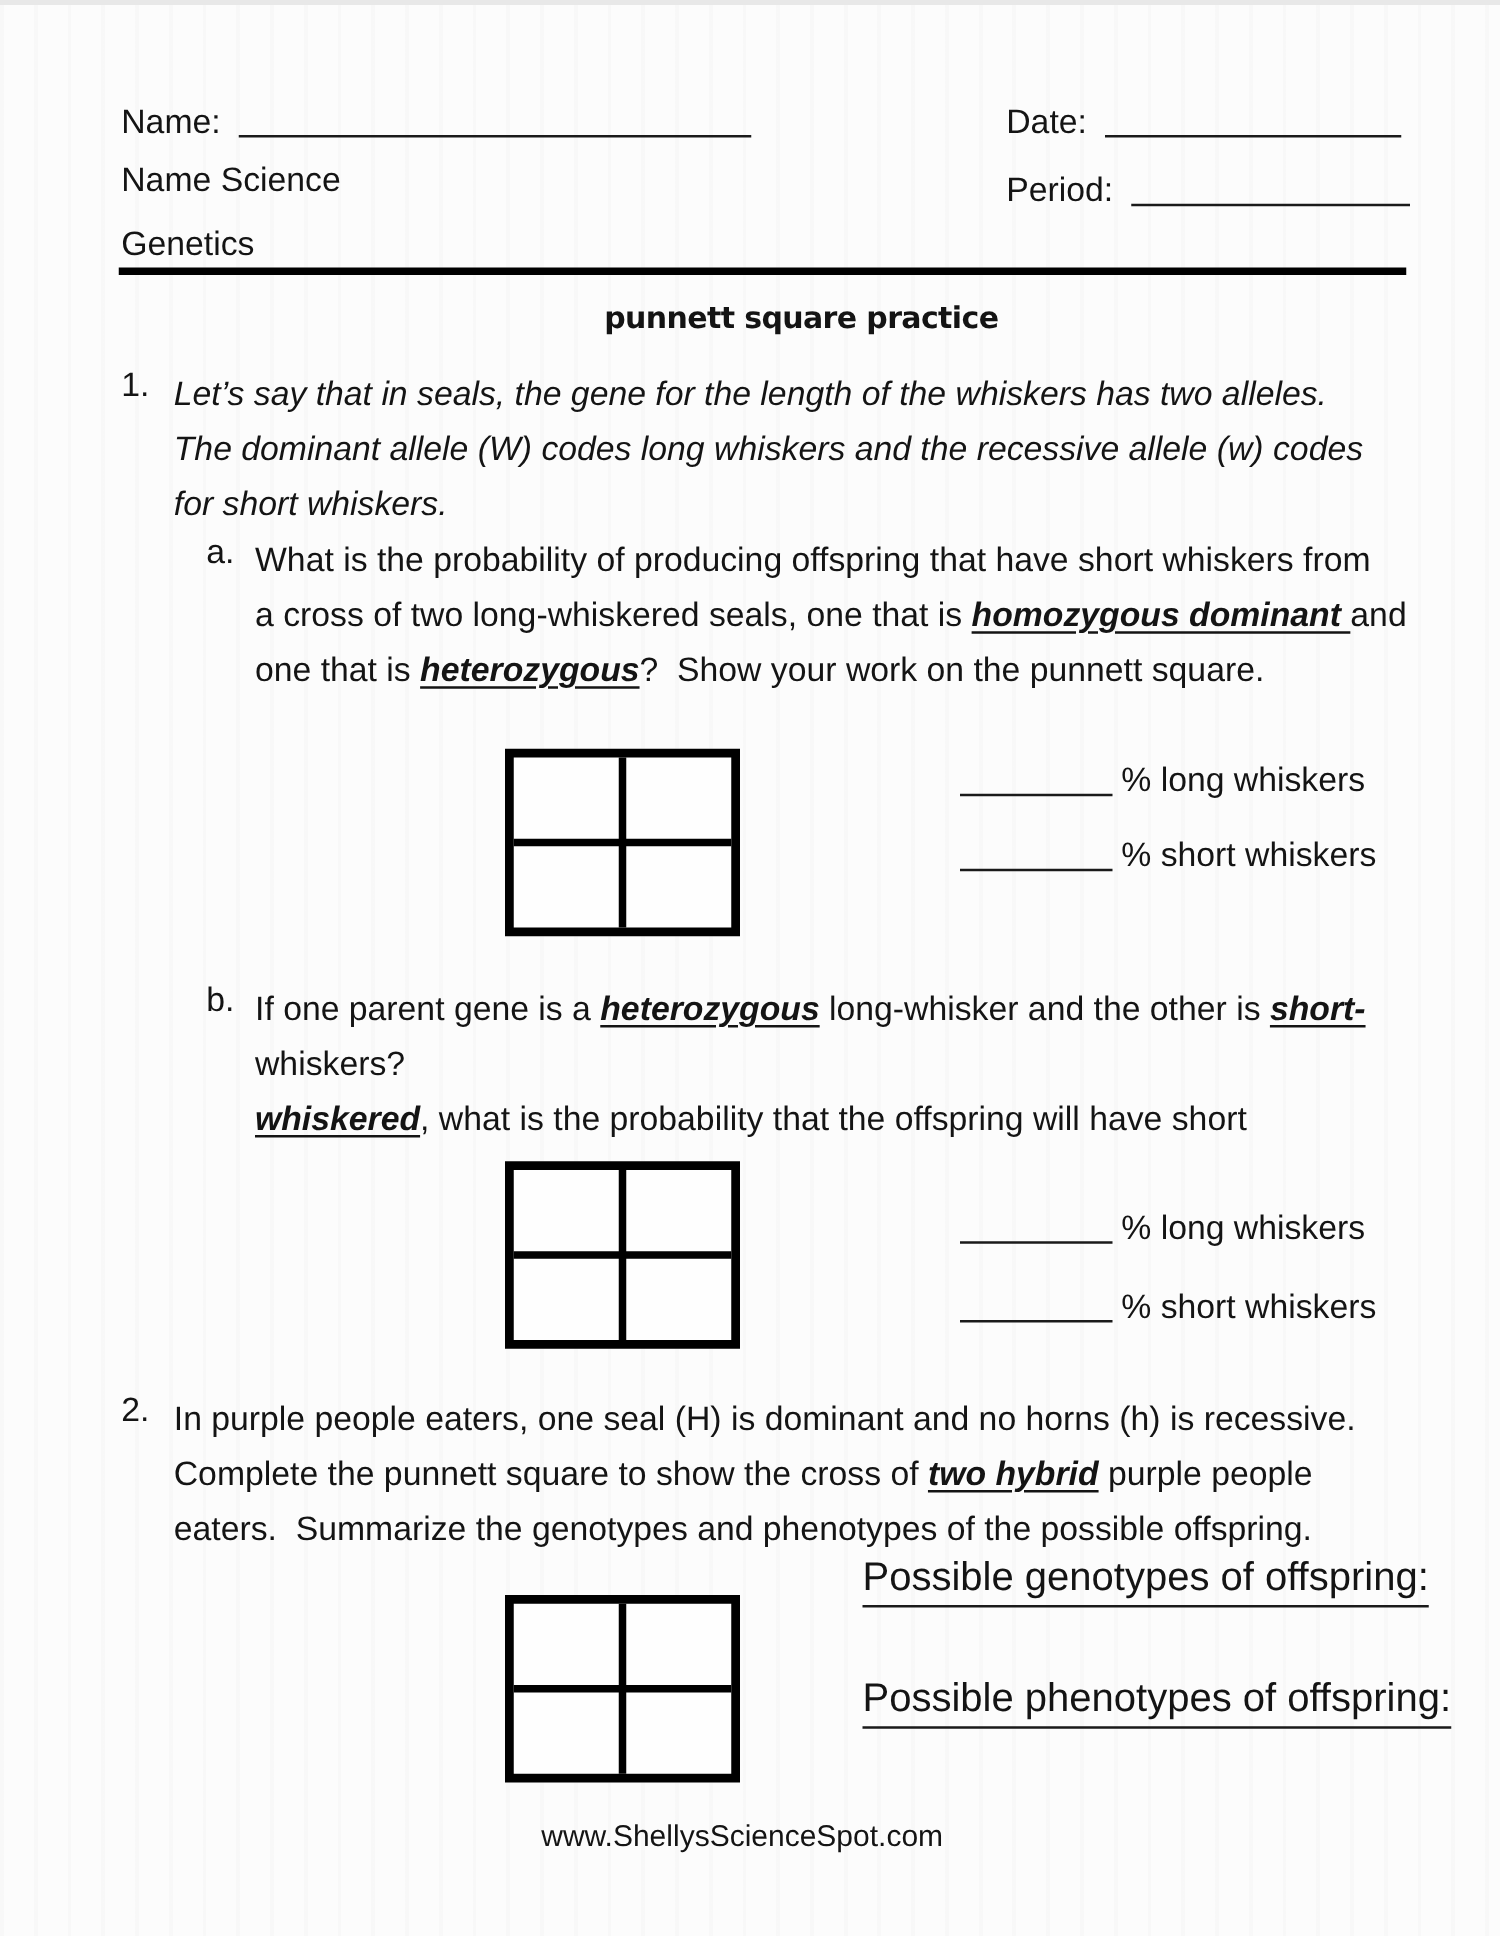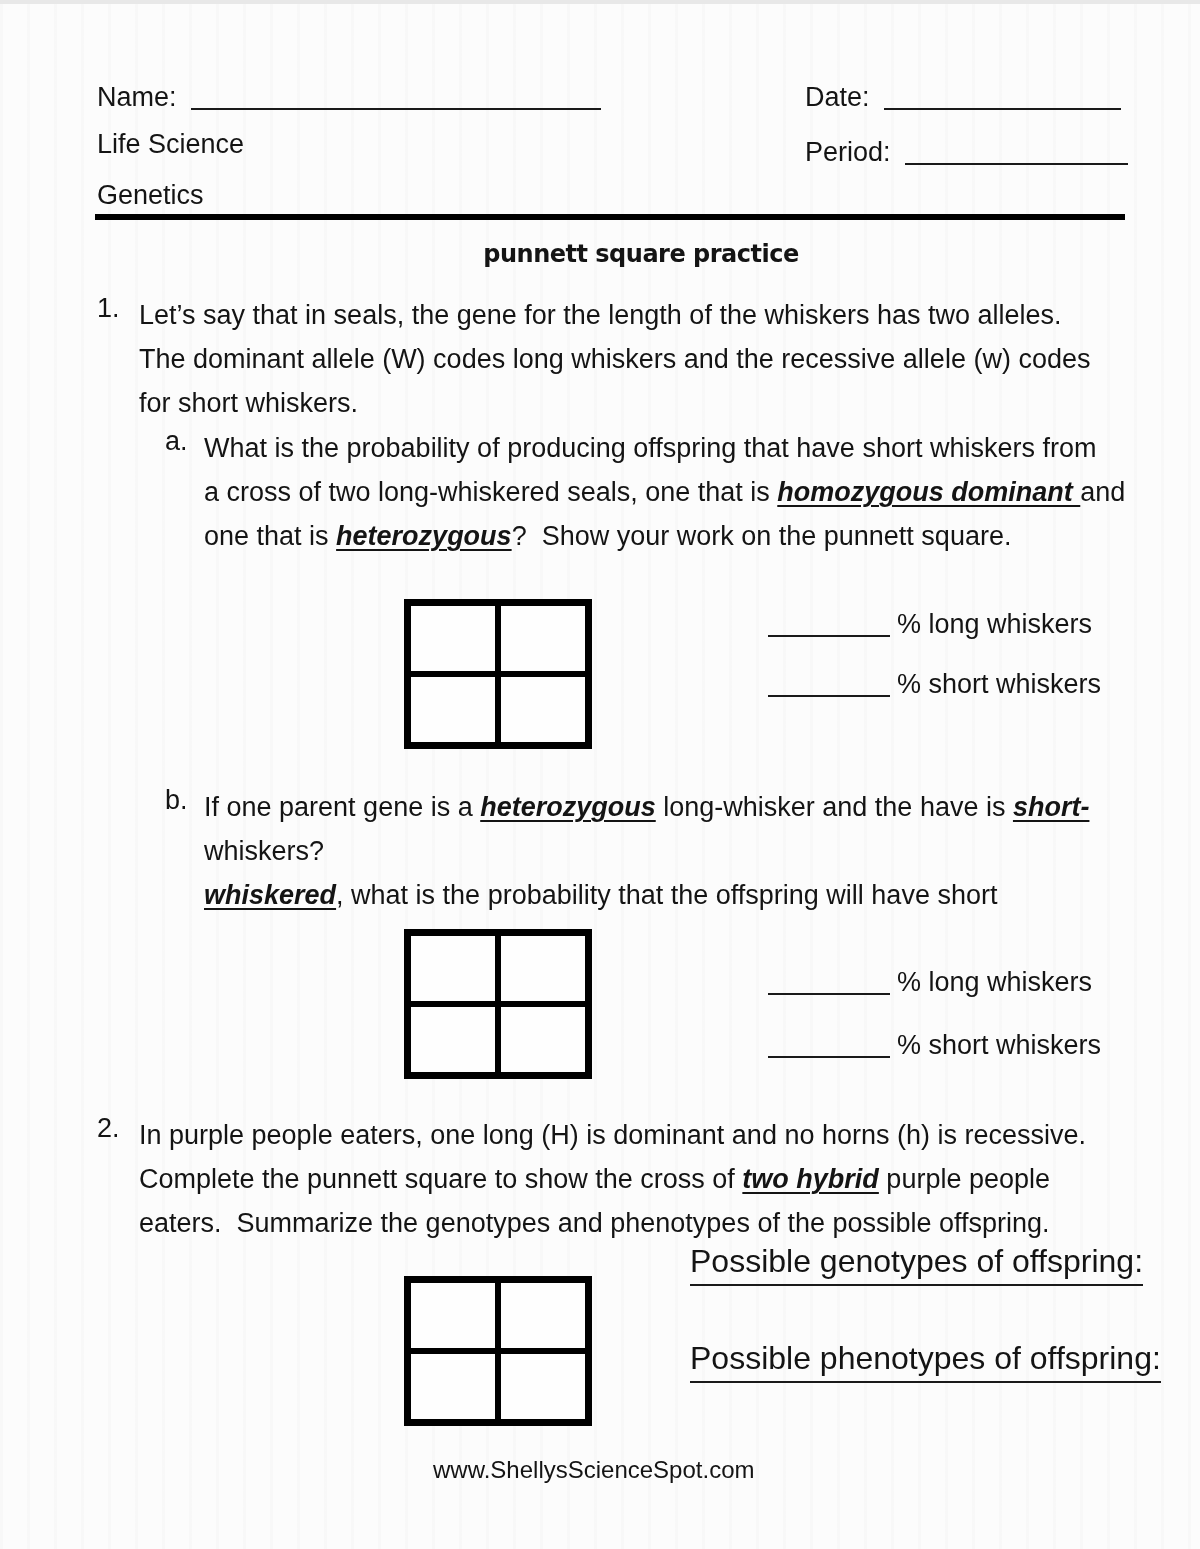--- a/index.html
+++ b/index.html
@@ -67,32 +67,32 @@
 <div class="page">
 
   <div class="abs hdr-row" style="left:97px;top:78px;">
     <span>Name:</span>
     <span class="blank name-blank"></span>
   </div>
   <div class="abs hdr-row" style="left:805px;top:78px;">
     <span>Date:</span>
     <span class="blank date-blank"></span>
   </div>
-  <div class="abs" style="left:97px;top:125px;">Life Science</div>
+  <div class="abs" style="left:97px;top:125px;">Name Science</div>
   <div class="abs hdr-row" style="left:805px;top:133px;">
     <span>Period:</span>
     <span class="blank period-blank"></span>
   </div>
   <div class="abs" style="left:97px;top:176px;">Genetics</div>
   <div class="rule" style="left:95px;top:210px;width:1030px;height:6px;"></div>
 
   <div class="abs title" style="left:0;top:236px;">punnett square practice</div>
 
   <div class="q-num" style="left:97px;top:289px;">1.</div>
-  <div class="para" style="left:139px;top:289px;">
+  <div class="para" style="left:139px;top:289px;font-style:italic;">
       <div class="tline"><span>Let’s say that in seals, the gene for the length of the whiskers has two alleles.</span></div>
       <div class="tline"><span>The dominant allele (W) codes long whiskers and the recessive allele (w) codes</span></div>
       <div class="tline"><span>for short whiskers.</span></div>
     </div>
 
   <div class="q-num" style="left:165px;top:422px;">a.</div>
   <div class="para" style="left:204px;top:422px;">
       <div class="tline"><span>What is the probability of producing offspring that have short whiskers from</span></div>
       <div class="tline"><span>a cross of two long-whiskered seals, one that is </span><span class="iu">homozygous dominant </span><span>and</span></div>
       <div class="tline"><span>one that is </span><span class="iu">heterozygous</span><span>?&nbsp; Show your work on the punnett square.</span></div>
@@ -107,42 +107,42 @@
     <span class="blank pct-blank"></span>
     <span>% long whiskers</span>
   </div>
   <div class="pct-row" style="left:768px;top:665px;">
     <span class="blank pct-blank"></span>
     <span>% short whiskers</span>
   </div>
 
   <div class="q-num" style="left:165px;top:781px;">b.</div>
   <div class="para" style="left:204px;top:781px;">
-      <div class="tline"><span>If one parent gene is a </span><span class="iu">heterozygous</span><span> long-whisker and the have is </span><span class="iu">short-</span></div>
+      <div class="tline"><span>If one parent gene is a </span><span class="iu">heterozygous</span><span> long-whisker and the other is </span><span class="iu">short-</span></div>
       <div class="tline"><span>whiskers?</span></div>
       <div class="tline"><span class="iu">whiskered</span><span>, what is the probability that the offspring will have short</span></div>
     </div>
 
   <div class="psquare" style="left:404px;top:925px;">
     <div class="vdiv"></div>
     <div class="hdiv"></div>
   </div>
 
   <div class="pct-row" style="left:768px;top:963px;">
     <span class="blank pct-blank"></span>
     <span>% long whiskers</span>
   </div>
   <div class="pct-row" style="left:768px;top:1026px;">
     <span class="blank pct-blank"></span>
     <span>% short whiskers</span>
   </div>
 
   <div class="q-num" style="left:97px;top:1109px;">2.</div>
   <div class="para" style="left:139px;top:1109px;">
-      <div class="tline"><span>In purple people eaters, one long (H) is dominant and no horns (h) is recessive.</span></div>
+      <div class="tline"><span>In purple people eaters, one seal (H) is dominant and no horns (h) is recessive.</span></div>
       <div class="tline"><span>Complete the punnett square to show the cross of </span><span class="iu">two hybrid</span><span> purple people</span></div>
       <div class="tline"><span>eaters.&nbsp; Summarize the genotypes and phenotypes of the possible offspring.</span></div>
     </div>
 
   <div class="abs" style="left:690px;top:1239px;">
     <span class="ulabel">Possible genotypes of offspring:</span>
   </div>
   <div class="abs" style="left:690px;top:1336px;">
     <span class="ulabel">Possible phenotypes of offspring:</span>
   </div>

